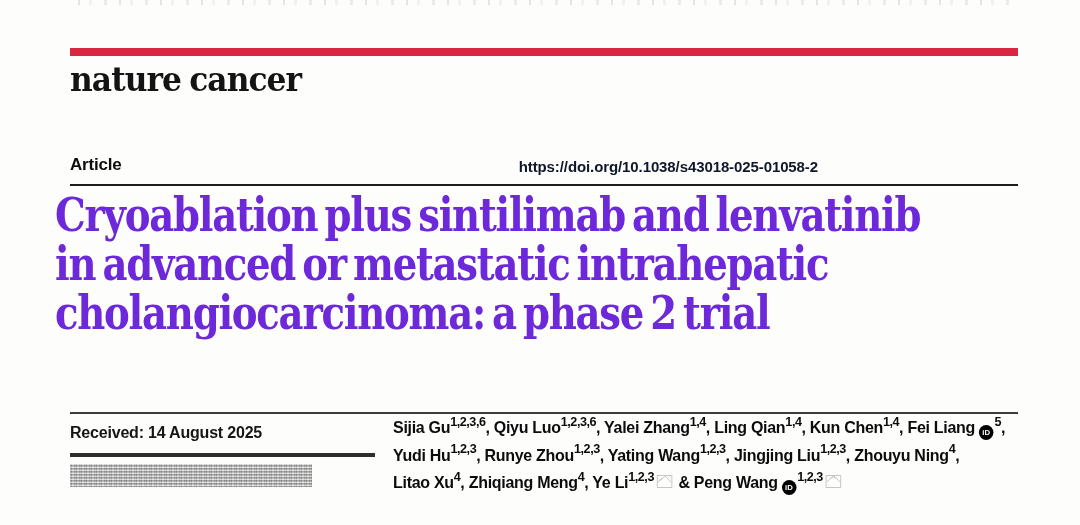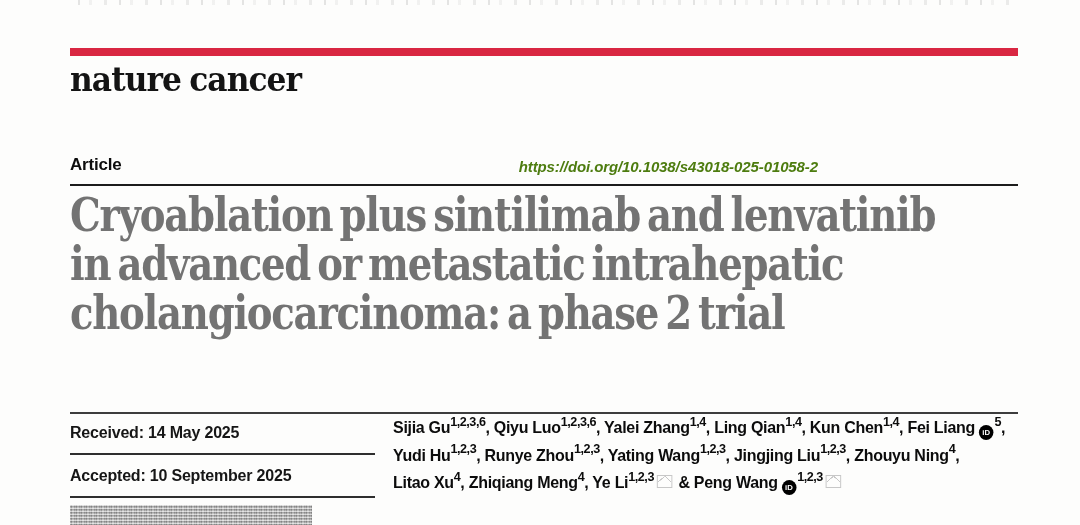--- a/index.html
+++ b/index.html
@@ -32,22 +32,22 @@
     font-size: 17px; font-weight: 700; letter-spacing: -0.2px; color: #0d0d0d;
   }
   .doi-link {
     position: absolute; right: 62px; top: 158px;
     font-size: 15px; font-weight: 700; letter-spacing: -0.1px;
     text-decoration: none; white-space: nowrap;
   }
   .article-rule { position: absolute; left: 70px; top: 184px; width: 948px; height: 2px; background: #1c1c1c; }
 
   .paper-title {
-    position: absolute; left: 70px; top: 191px; width: 1010px;
-    font-family: "DejaVu Serif", serif; font-weight: 700; color: #737373;
+    position: absolute; left: 55px; top: 191px; width: 1010px;
+    font-family: "DejaVu Serif", serif; font-weight: 700; color: #6d28d9;
   }
   .title-line {
     font-size: 46px; line-height: 49px;
     letter-spacing: -1.5px; word-spacing: -6px; white-space: nowrap;
     transform: scaleX(0.84); transform-origin: left center;
   }
 
   .section-rule { position: absolute; left: 70px; top: 412px; width: 948px; height: 2px; background: #3d3d3d; }
 
   .dates-col { position: absolute; left: 70px; top: 412px; width: 305px; }
@@ -93,36 +93,35 @@
 <div class="page">
 
   <div class="top-noise"></div>
 
   <div class="red-bar" style="background: rgb(217, 39, 66);"></div>
 
   <div class="journal-logo">nature cancer</div>
 
   <div class="article-label">Article</div>
 
-  <a href="#" class="doi-link" style="color: #4d7c0f; font-style: italic;">https://doi.org/10.1038/s43018-025-01058-2</a>
+  <a href="#" class="doi-link" style="color: #0f172a;">https://doi.org/10.1038/s43018-025-01058-2</a>
 
   <div class="article-rule"></div>
 
   <div class="paper-title">
     <div class="title-line">Cryoablation plus sintilimab and lenvatinib</div>
     <div class="title-line">in advanced or metastatic intrahepatic</div>
     <div class="title-line">cholangiocarcinoma: a phase 2 trial</div>
   </div>
 
   <div class="section-rule"></div>
 
   <div class="dates-col">
-    <div class="date-item">Received: 14 May 2025</div>
+    <div class="date-item">Received: 14 August 2025</div>
     <div class="thin-rule"></div>
-    <div class="date-item">Accepted: 10 September 2025</div>
     <div class="thin-rule"></div>
     <div class="redacted-block"></div>
 
   </div>
 
   <div class="author-list">
       <div class="author-line"><span>Sijia Gu</span><sup class="a-sup">1,2,3,6</sup><span>, </span><span>Qiyu Luo</span><sup class="a-sup">1,2,3,6</sup><span>, </span><span>Yalei Zhang</span><sup class="a-sup">1,4</sup><span>, </span><span>Ling Qian</span><sup class="a-sup">1,4</sup><span>, </span><span>Kun Chen</span><sup class="a-sup">1,4</sup><span>, </span><span>Fei Liang</span><span class="orcid-icon">iD</span><sup class="a-sup">5</sup><span>,</span></div>
       <div class="author-line"><span>Yudi Hu</span><sup class="a-sup">1,2,3</sup><span>, </span><span>Runye Zhou</span><sup class="a-sup">1,2,3</sup><span>, </span><span>Yating Wang</span><sup class="a-sup">1,2,3</sup><span>, </span><span>Jingjing Liu</span><sup class="a-sup">1,2,3</sup><span>, </span><span>Zhouyu Ning</span><sup class="a-sup">4</sup><span>,</span></div>
       <div class="author-line"><span>Litao Xu</span><sup class="a-sup">4</sup><span>, </span><span>Zhiqiang Meng</span><sup class="a-sup">4</sup><span>, </span><span>Ye Li</span><sup class="a-sup">1,2,3</sup><span class="mail-icon"></span><span> &amp; </span><span>Peng Wang</span><span class="orcid-icon">iD</span><sup class="a-sup">1,2,3</sup><span class="mail-icon"></span></div>
     </div>

